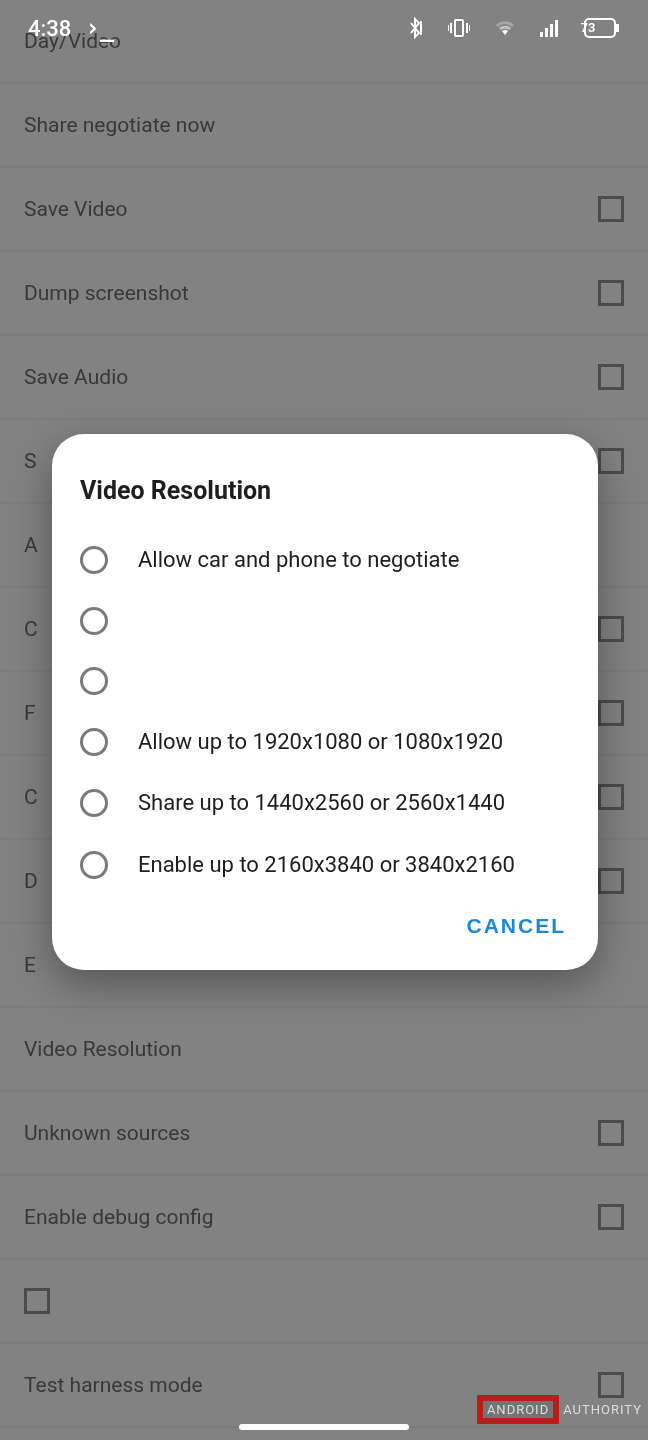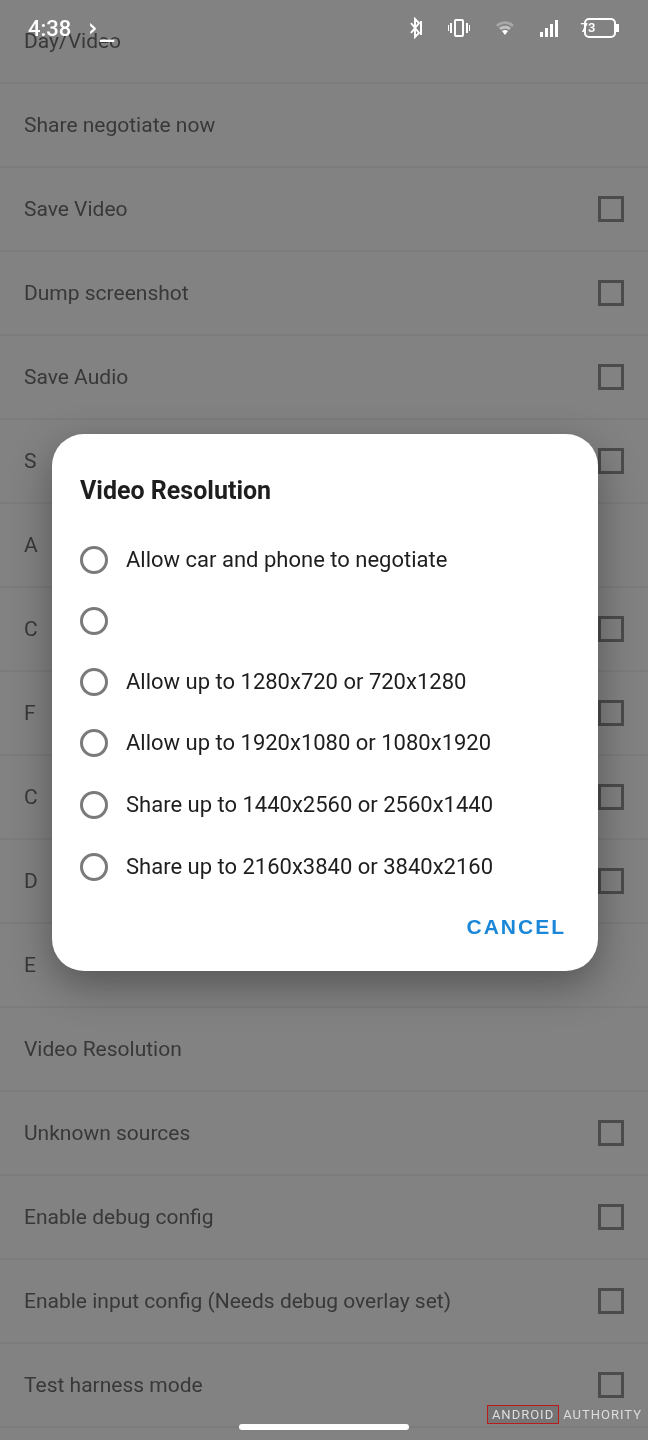--- a/index.html
+++ b/index.html
@@ -17,32 +17,32 @@
   
   .status { position: absolute; top: 0; left: 0; right: 0; height: 56px; display: flex; align-items: center; justify-content: space-between; padding: 0 28px; color: #fff; font-size: 22px; font-weight: 500; z-index: 5; }
   .status .left { display: flex; align-items: center; gap: 14px; }
   .status .right { display: flex; align-items: center; gap: 12px; }
   .icon { display: inline-flex; align-items: center; justify-content: center; padding-left: 12px; }
   .prompt { font-family: monospace; font-weight: bold; font-size: 24px; }
 
   
   .dialog { position: absolute; left: 52px; right: 50px; top: 434px; background: #fff; border-radius: 32px; padding: 32px 0 20px 0; box-shadow: 0 14px 40px rgba(0,0,0,0.35); z-index: 10; }
   .dialog-title { font-size: 25px; font-weight: 700; color: #1e1e1e; padding: 10px 28px 24px 28px; }
-  .option { display: flex; align-items: center; gap: 18px; padding: 16px 28px; cursor: pointer; }
+  .option { display: flex; align-items: center; gap: 30px; padding: 16px 28px; cursor: pointer; }
   .radio { flex: 0 0 28px; width: 28px; height: 28px; border: 3px solid #7a7a7a; border-radius: 50%; }
   .option-label { font-size: 22px; color: #1e1e1e; line-height: 1.35; }
   .dialog-actions { display: flex; justify-content: flex-end; padding: 18px 32px 12px 0; }
   .cancel-btn { color: #1a87d8; font-size: 21px; font-weight: 600; letter-spacing: 2px; background: none; border: none; cursor: pointer; }
 
   
   .gesture { position: absolute; bottom: 10px; left: 50%; transform: translateX(-50%); width: 170px; height: 6px; border-radius: 3px; background: #fff; z-index: 20; }
 
   
   .watermark { position: absolute; bottom: 16px; right: 6px; z-index: 20; display: flex; align-items: center; font-size: 13px; letter-spacing: 1px; color: #ddd; }
-  .watermark .boxed { border: 1px solid #b91c1c; padding: 1px 4px; margin-right: 4px; background: rgba(0,0,0,0.1); }
+  .watermark .boxed { border: 6px solid #b91c1c; padding: 1px 4px; margin-right: 4px; background: rgba(0,0,0,0.1); }
 
   
   svg { display: block; }
 </style>
 </head>
 <body>
 
 <div class="bg">
   <div class="row">
       <span class="label">Day/Video</span>
@@ -93,21 +93,20 @@
     </div>
   <div class="row">
       <span class="label">Unknown sources</span>
       <span class="checkbox"></span>
     </div>
   <div class="row">
       <span class="label">Enable debug config</span>
       <span class="checkbox"></span>
     </div>
   <div class="row">
-      <span class="label">Enable input config (Needs debug overlay set)</span>
       <span class="checkbox"></span>
     </div>
   <div class="row">
       <span class="label">Test harness mode</span>
       <span class="checkbox"></span>
     </div>
 </div>
 
 <div class="dim-overlay"></div>
 
@@ -162,33 +161,32 @@
 
   <div class="option">
     <span class="radio"></span>
     <span class="option-label">Allow car and phone to negotiate</span>
   </div>
   <div class="option">
     <span class="radio"></span>
   </div>
   <div class="option">
     <span class="radio"></span>
-    <span class="option-label">Allow up to 1280x720 or 720x1280</span>
   </div>
   <div class="option">
     <span class="radio"></span>
     <span class="option-label">Allow up to 1920x1080 or 1080x1920</span>
   </div>
   <div class="option">
     <span class="radio"></span>
     <span class="option-label">Share up to 1440x2560 or 2560x1440</span>
   </div>
   <div class="option">
     <span class="radio"></span>
-    <span class="option-label">Share up to 2160x3840 or 3840x2160</span>
+    <span class="option-label">Enable up to 2160x3840 or 3840x2160</span>
   </div>
 
   <div class="dialog-actions">
     <button class="cancel-btn">CANCEL</button>
   </div>
 </div>
 
 <div class="gesture"></div>
 
 <div class="watermark">

